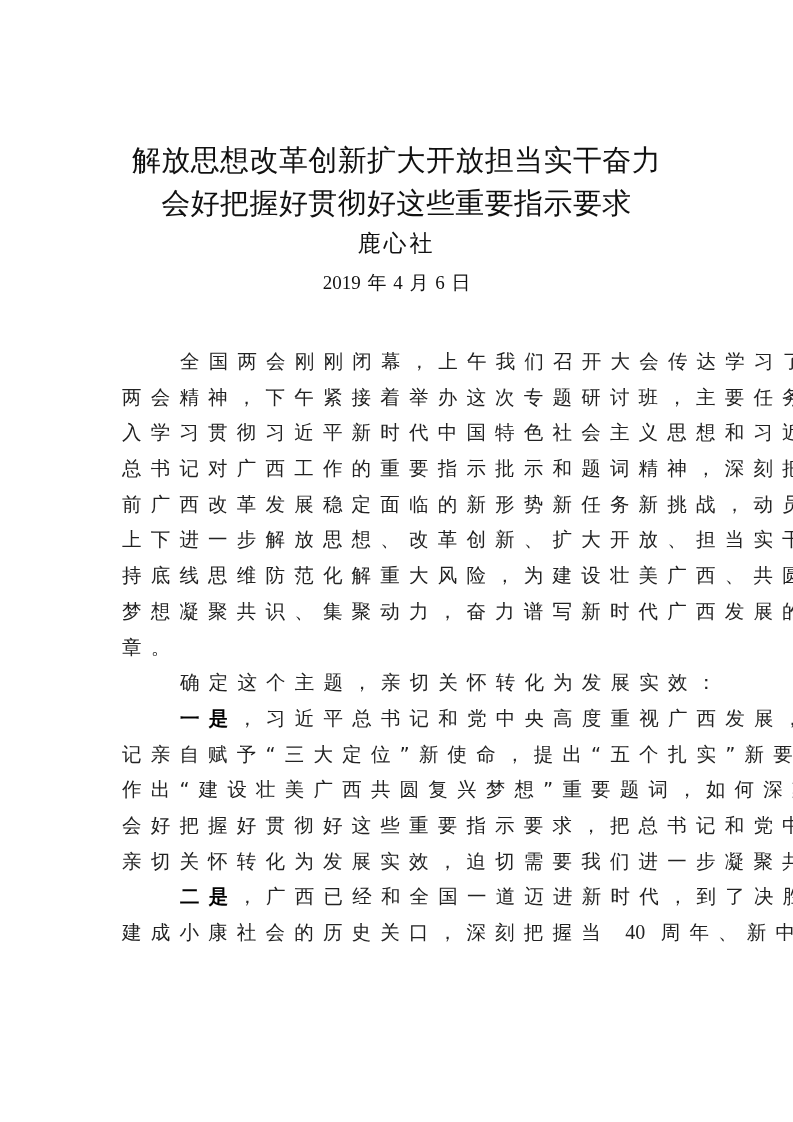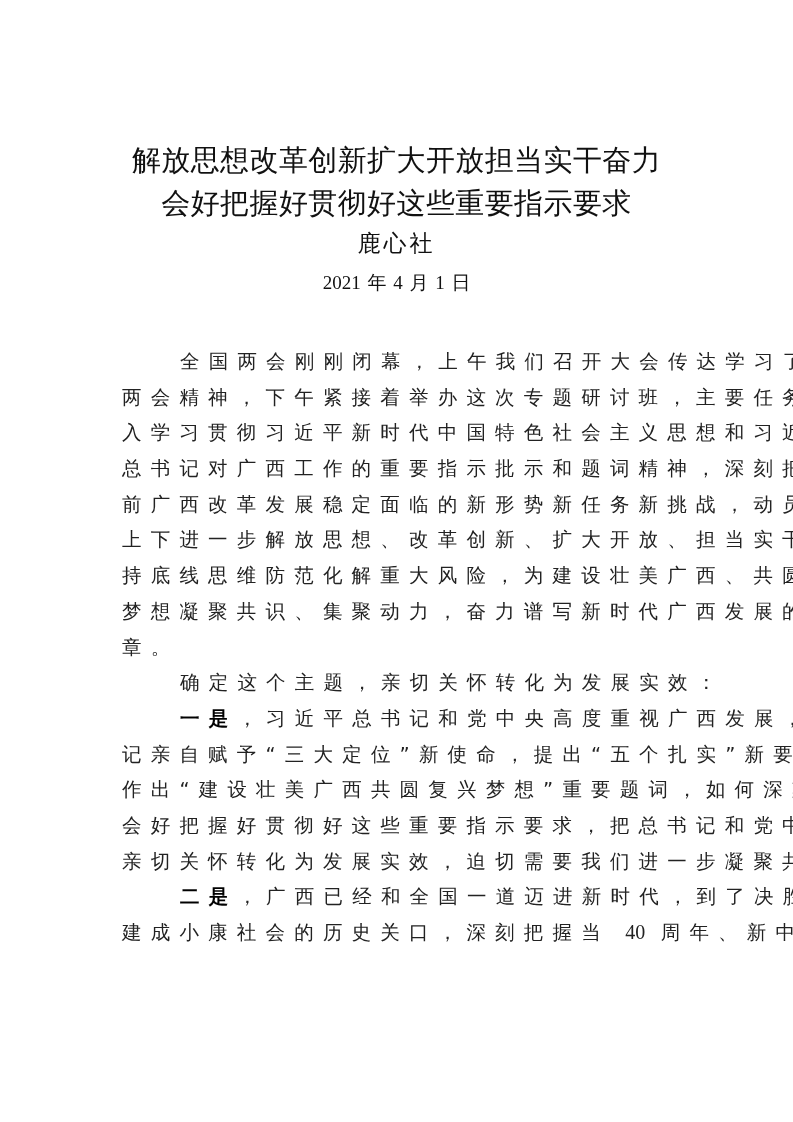--- a/index.html
+++ b/index.html
@@ -33,21 +33,21 @@
   .num { font-family: "Liberation Serif", serif; letter-spacing: 0; font-size: 20px; }
 </style>
 </head>
 <body>
 
 <div class="page">
 
   <div class="title l1">解放思想改革创新扩大开放担当实干奋力</div>
   <div class="title l2">会好把握好贯彻好这些重要指示要求</div>
   <div class="author">鹿心社</div>
-  <div class="date">2021 年 4 月 1 日</div>
+  <div class="date">2019 年 4 月 6 日</div>
 
   <div class="body">
 
     <span class="line indent">全国两会刚刚闭幕，上午我们召开大会传达学习了全国</span>
     <span class="line">两会精神，下午紧接着举办这次专题研讨班，主要任务是深</span>
     <span class="line">入学习贯彻习近平新时代中国特色社会主义思想和习近平</span>
     <span class="line">总书记对广西工作的重要指示批示和题词精神，深刻把握当</span>
     <span class="line">前广西改革发展稳定面临的新形势新任务新挑战，动员全区</span>
     <span class="line">上下进一步解放思想、改革创新、扩大开放、担当实干，坚</span>
     <span class="line">持底线思维防范化解重大风险，为建设壮美广西、共圆复兴</span>

